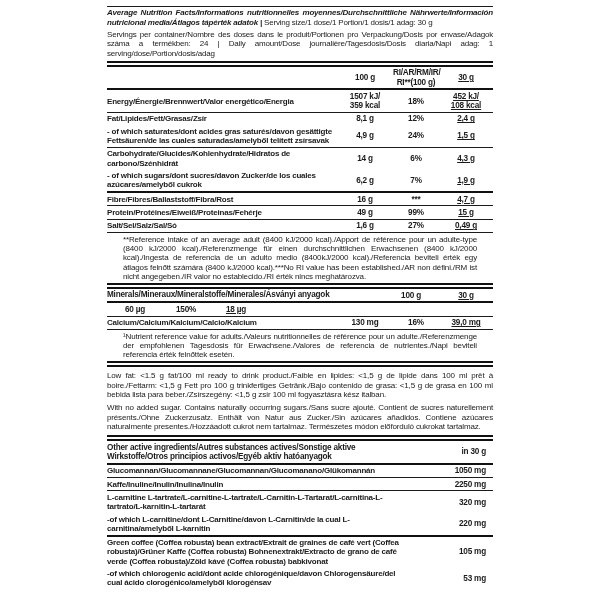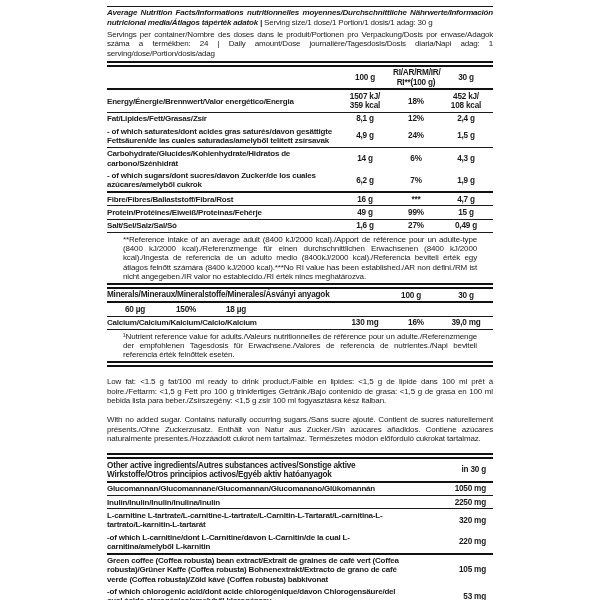--- a/index.html
+++ b/index.html
@@ -18,25 +18,25 @@
   .rd{border-top:2px solid #111;border-bottom:2px solid #111;height:2px;}
   
   .intro{font-size:8px;line-height:9.8px;text-align:justify;margin:1px 0 2px 0;}
   .b{font-weight:bold;font-style:italic;}
   
   .tr{display:flex;align-items:center;padding:1.5px 0;}
   .tl{flex:1;font-weight:bold;padding-right:3px;font-size:8px;}
   .tc{font-weight:bold;text-align:center;white-space:pre-line;font-size:8.2px;}
   .c1{width:56px;}
   .c2{width:46px;}
-  .c3{width:54px;}
+  .c3{width:54px;text-decoration:underline;}
   .hdrow .tc{line-height:9.2px;}
   
   .fn{font-size:8px;line-height:9.2px;text-align:justify;margin:2px 16px;letter-spacing:-0.15px;}
-  .para{font-size:8px;line-height:9.3px;text-align:justify;margin:10px 0;letter-spacing:-0.15px;}
+  .para{font-size:8px;line-height:9.3px;text-align:justify;margin:4px 0;letter-spacing:-0.15px;}
   
   .av{width:78px;font-weight:bold;text-align:right;padding-right:7px;font-size:8.2px;}
   .it{}
   .sect-hd .tl{font-size:8.2px;}
 </style>
 </head>
 <body>
 
 <div class="label">
 
@@ -159,21 +159,21 @@
   </div>
   <div class="r2"></div>
 
   <div class="tr">
     <div class="tl">Glucomannan/Glucomannane/Glucomannan/Glucomanano/Glükomannán</div>
     <div class="av">1050 mg</div>
   </div>
   <div class="r1"></div>
 
   <div class="tr">
-    <div class="tl">Inulin/Inulin/Inulin/Inulina/Inulin</div>
+    <div class="tl">Kaffe/Inuline/Inulin/Inulina/Inulin</div>
     <div class="av">2250 mg</div>
   </div>
   <div class="r1"></div>
 
   <div class="tr">
     <div class="tl">L-carnitine L-tartrate/L-carnitine-L-tartrate/L-Carnitin-L-Tartarat/L-carnitina-L-tartrato/L-karnitin-L-tartarát</div>
     <div class="av">320 mg</div>
   </div>
   <div class="tr">
     <div class="tl">-of which L-carnitine/dont L-Carnitine/davon L-Carnitin/de la cual L-carnitina/amelyből L-karnitin</div>

